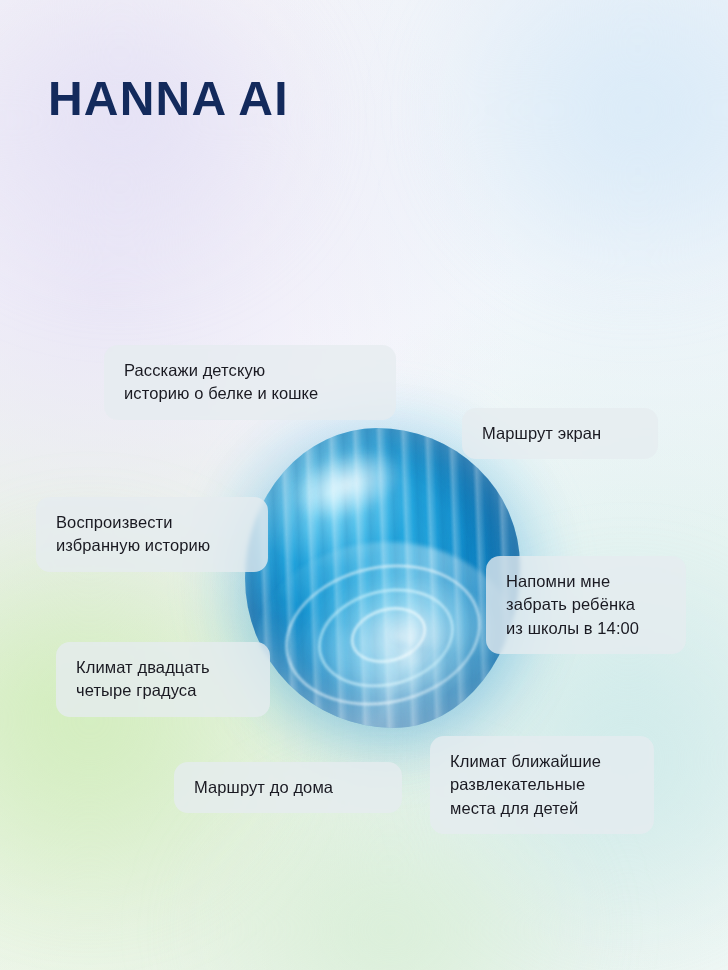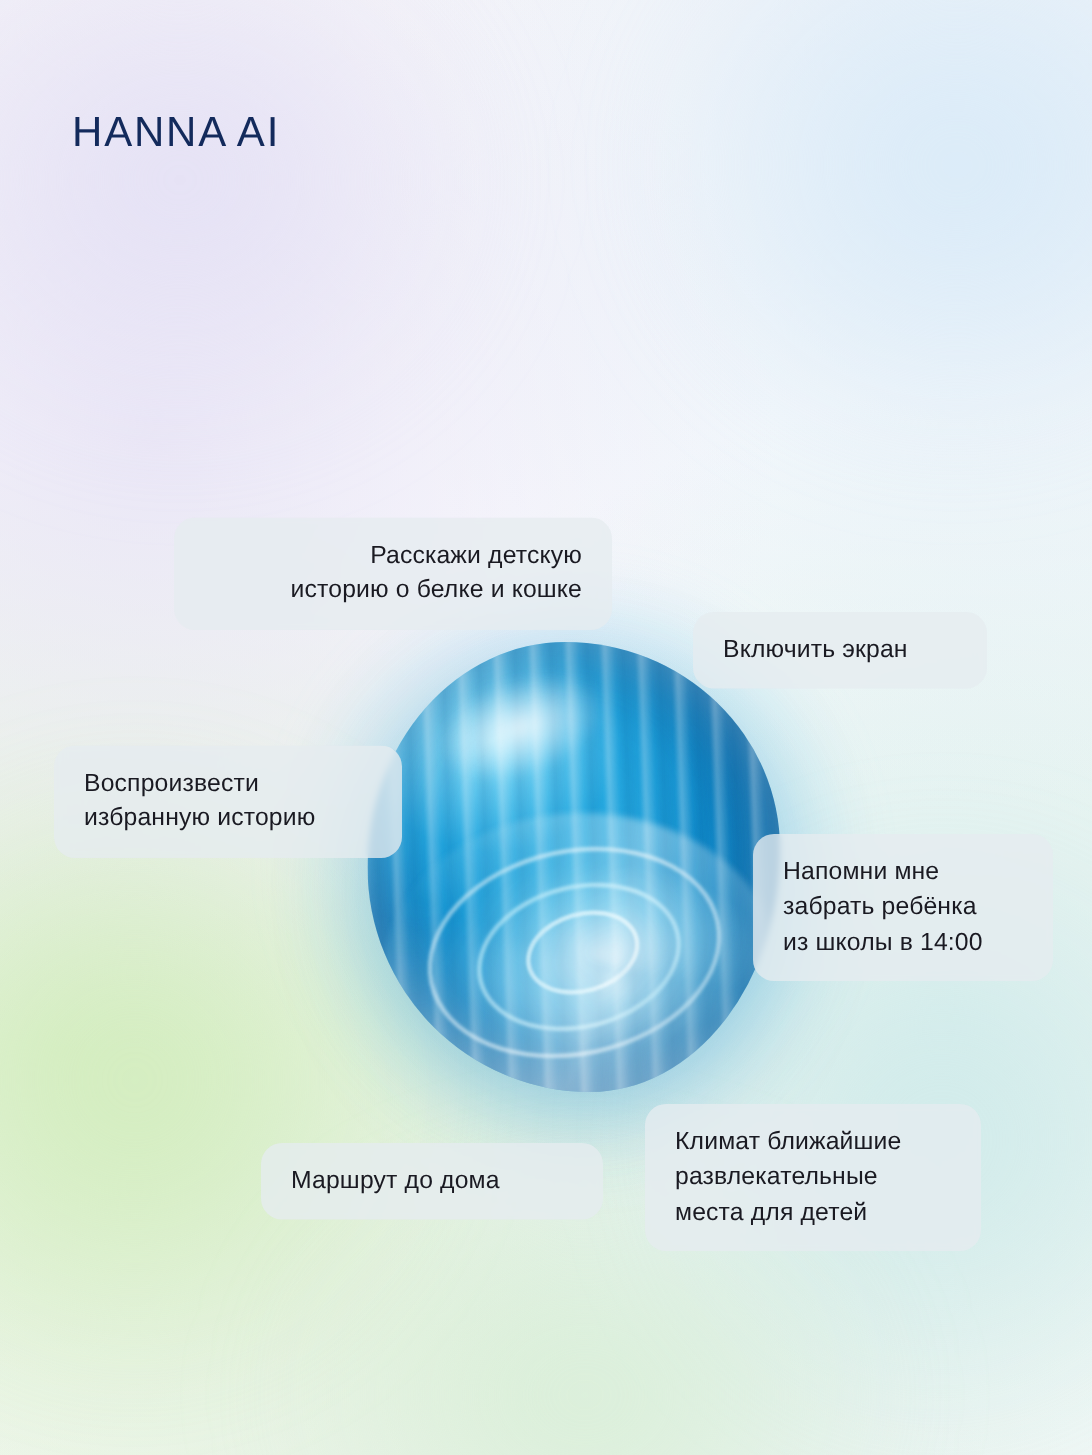--- a/index.html
+++ b/index.html
@@ -46,24 +46,24 @@
   .wash.bc { left: 180px; bottom: -120px; width: 420px; height: 320px;
     background: radial-gradient(ellipse at center, rgba(214,238,210,0.8), rgba(214,238,210,0) 70%); }
 
   
   #headline {
     position: absolute;
     left: 48px;
     top: 72px;
     width: 560px;
     color: #132a5c;
-    font-size: 28px;
+    font-size: 48px;
     line-height: 1.12;
     letter-spacing: 0.2px;
-    font-weight: 400;
+    font-weight: 700;
   }
   #headline .l1 { display: block; letter-spacing: 1.2px; }
   #headline .l2 { display: block; }
   #headline .l3 { display: block; }
 
   
   #orb-wrap {
     position: absolute;
     left: 245px;
     top: 428px;
@@ -161,24 +161,24 @@
     padding: 14px 20px;
     border-radius: 14px;
     background: rgba(230,236,240,0.78);
     color: #1a1a22;
     font-size: 16.5px;
     line-height: 1.42;
     letter-spacing: 0.1px;
     backdrop-filter: blur(2px);
     white-space: pre-line;
   }
-  .chip.c1 { left: 116px; top: 345px; width: 292px; z-index: 4; text-align: right; }
+  .chip.c1 { left: 104px; top: 345px; width: 292px; z-index: 4; }
   .chip.c2 { left: 462px; top: 408px; width: 196px; z-index: 4; text-align: left; }
   .chip.c3 { left: 36px;  top: 497px; width: 232px; z-index: 4; }
-  .chip.c4 { left: 486px; top: 556px; width: 200px; z-index: 4; margin-left: 16px; }
+  .chip.c4 { left: 486px; top: 556px; width: 200px; z-index: 4; }
   .chip.c5 { left: 56px;  top: 642px; width: 214px; z-index: 4; }
   .chip.c6 { left: 126px; top: 762px; width: 228px; z-index: 4; margin-left: 48px; }
   .chip.c7 { left: 430px; top: 736px; width: 224px; z-index: 4; }
 </style>
 </head>
 <body>
 
 <div id="poster">
 
   <div class="wash tl"></div>
@@ -196,24 +196,26 @@
     <div id="orb">
       <div class="highlight"></div>
       <div class="swirl s1"></div>
       <div class="swirl s2"></div>
       <div class="swirl s3"></div>
     </div>
   </div>
 
   <div class="chip c1">Расскажи детскую
 историю о белке и кошке</div>
-  <div class="chip c2">Включить экран</div>
+  <div class="chip c2">Маршрут экран</div>
   <div class="chip c3">Воспроизвести
 избранную историю</div>
   <div class="chip c4">Напомни мне
 забрать ребёнка
 из школы в 14:00</div>
+  <div class="chip c5">Климат двадцать
+четыре градуса</div>
   <div class="chip c6">Маршрут до дома</div>
   <div class="chip c7">Климат ближайшие
 развлекательные
 места для детей</div>
 
 </div>
 
 </body></html>

